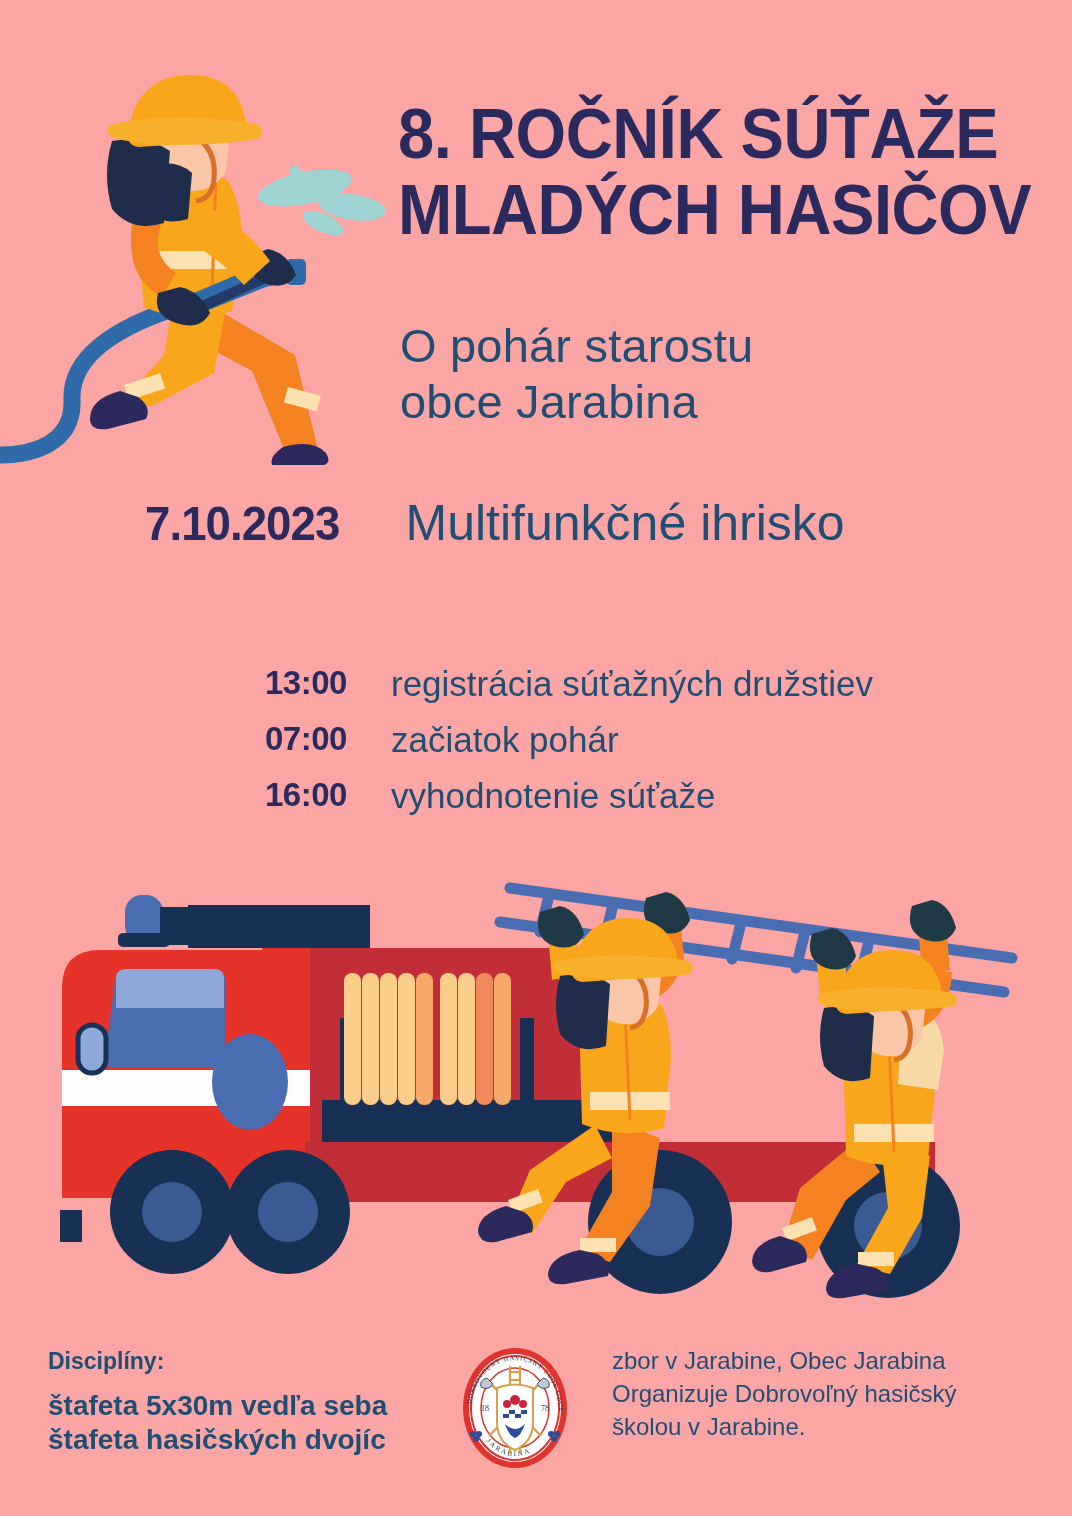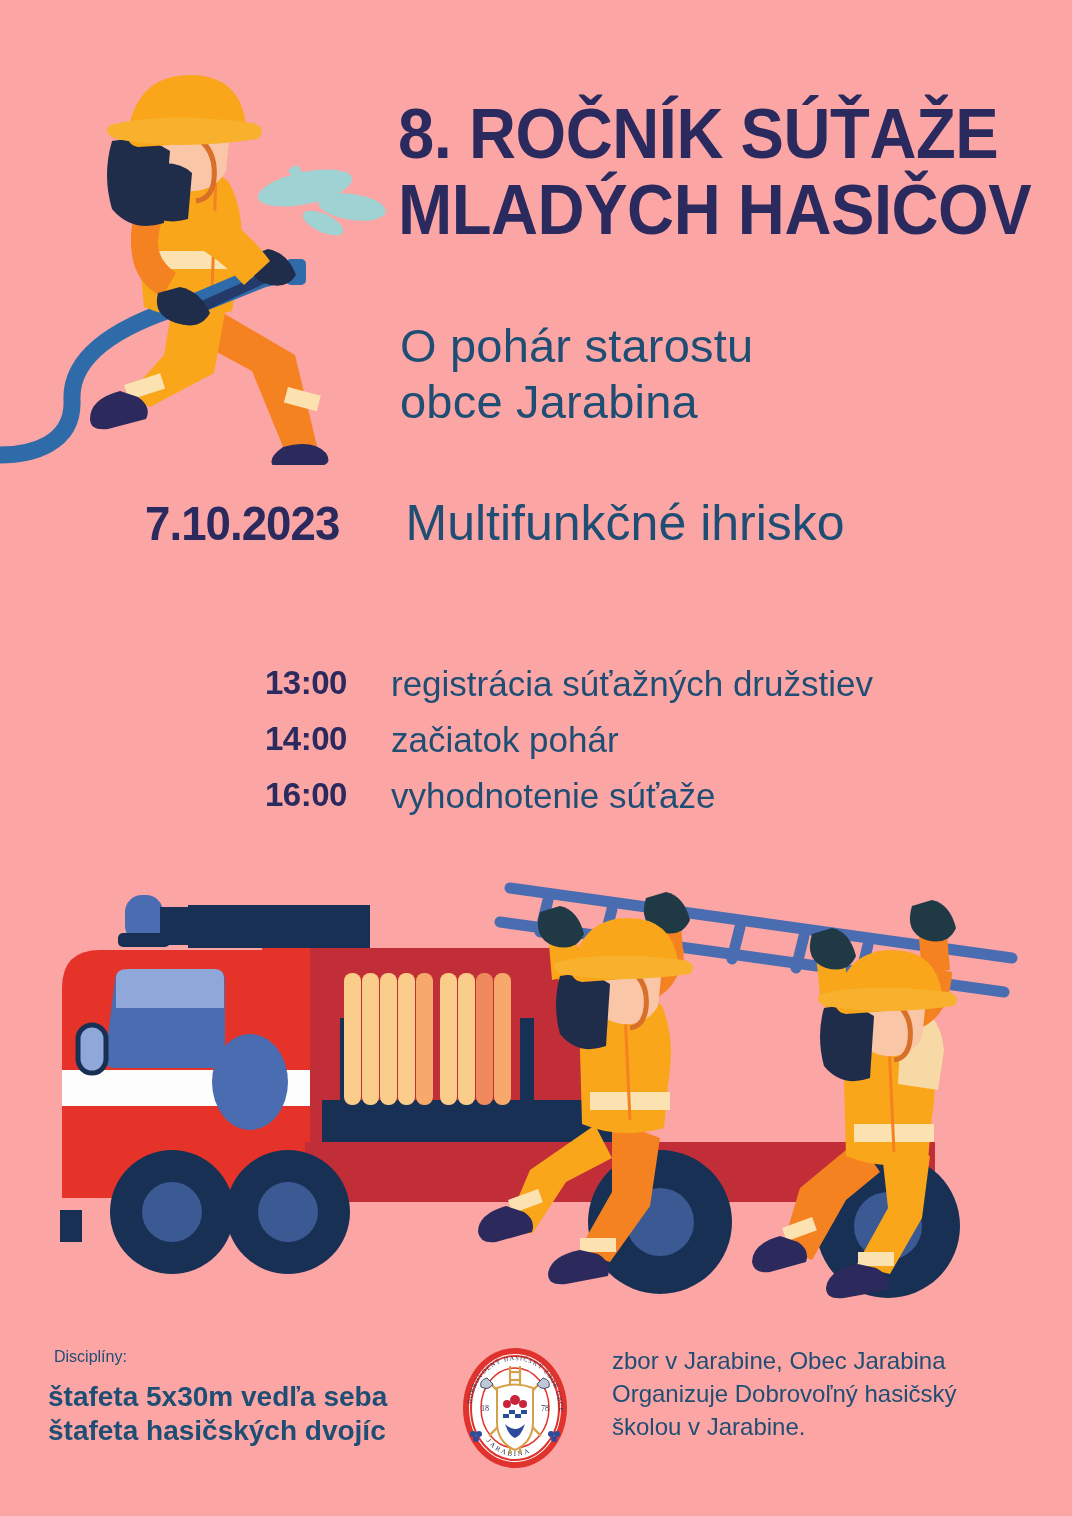--- a/index.html
+++ b/index.html
@@ -56,21 +56,21 @@
     font-family:"Liberation Sans Narrow","Liberation Sans",sans-serif;
     letter-spacing:-0.5px;white-space:nowrap;
   }
   .srow .act{color:#1f4e74;font-size:35px;font-weight:400;white-space:nowrap;}
 
   
   .truck-scene{position:absolute;left:0;top:870px;width:1072px;height:430px;}
 
   
   .foot-left{position:absolute;left:48px;top:1348px;width:400px;}
-  .foot-left .ftitle{color:#1f4e74;font-size:16px;font-weight:normal;margin-bottom:14px;margin-left:6px;}
+  .foot-left .ftitle{color:#1f4e74;font-size:23px;font-weight:bold;margin-bottom:14px;}
   .foot-left .fline{color:#1f4e74;font-size:28px;line-height:34px;font-weight:700;}
   .emblem{position:absolute;left:455px;top:1338px;width:120px;height:140px;}
   .foot-right{position:absolute;left:612px;top:1344px;width:420px;}
   .foot-right .fline{color:#1f4e74;font-size:24px;line-height:33px;font-weight:400;}
 </style>
 </head>
 <body>
 
 <div class="poster">
 
@@ -135,21 +135,21 @@
     <span class="date">7.10.2023</span>
     <span class="venue">Multifunkčné ihrisko</span>
   </div>
 
   <div class="schedule">
     <div class="srow">
       <span class="time">13:00</span>
       <span class="act">registrácia súťažných družstiev</span>
     </div>
     <div class="srow">
-      <span class="time">14:00</span>
+      <span class="time">07:00</span>
       <span class="act">začiatok pohár</span>
     </div>
     <div class="srow">
       <span class="time">16:00</span>
       <span class="act">vyhodnotenie súťaže</span>
     </div>
   </div>
 
   <svg class="truck-scene" viewBox="0 0 1072 430">
 

